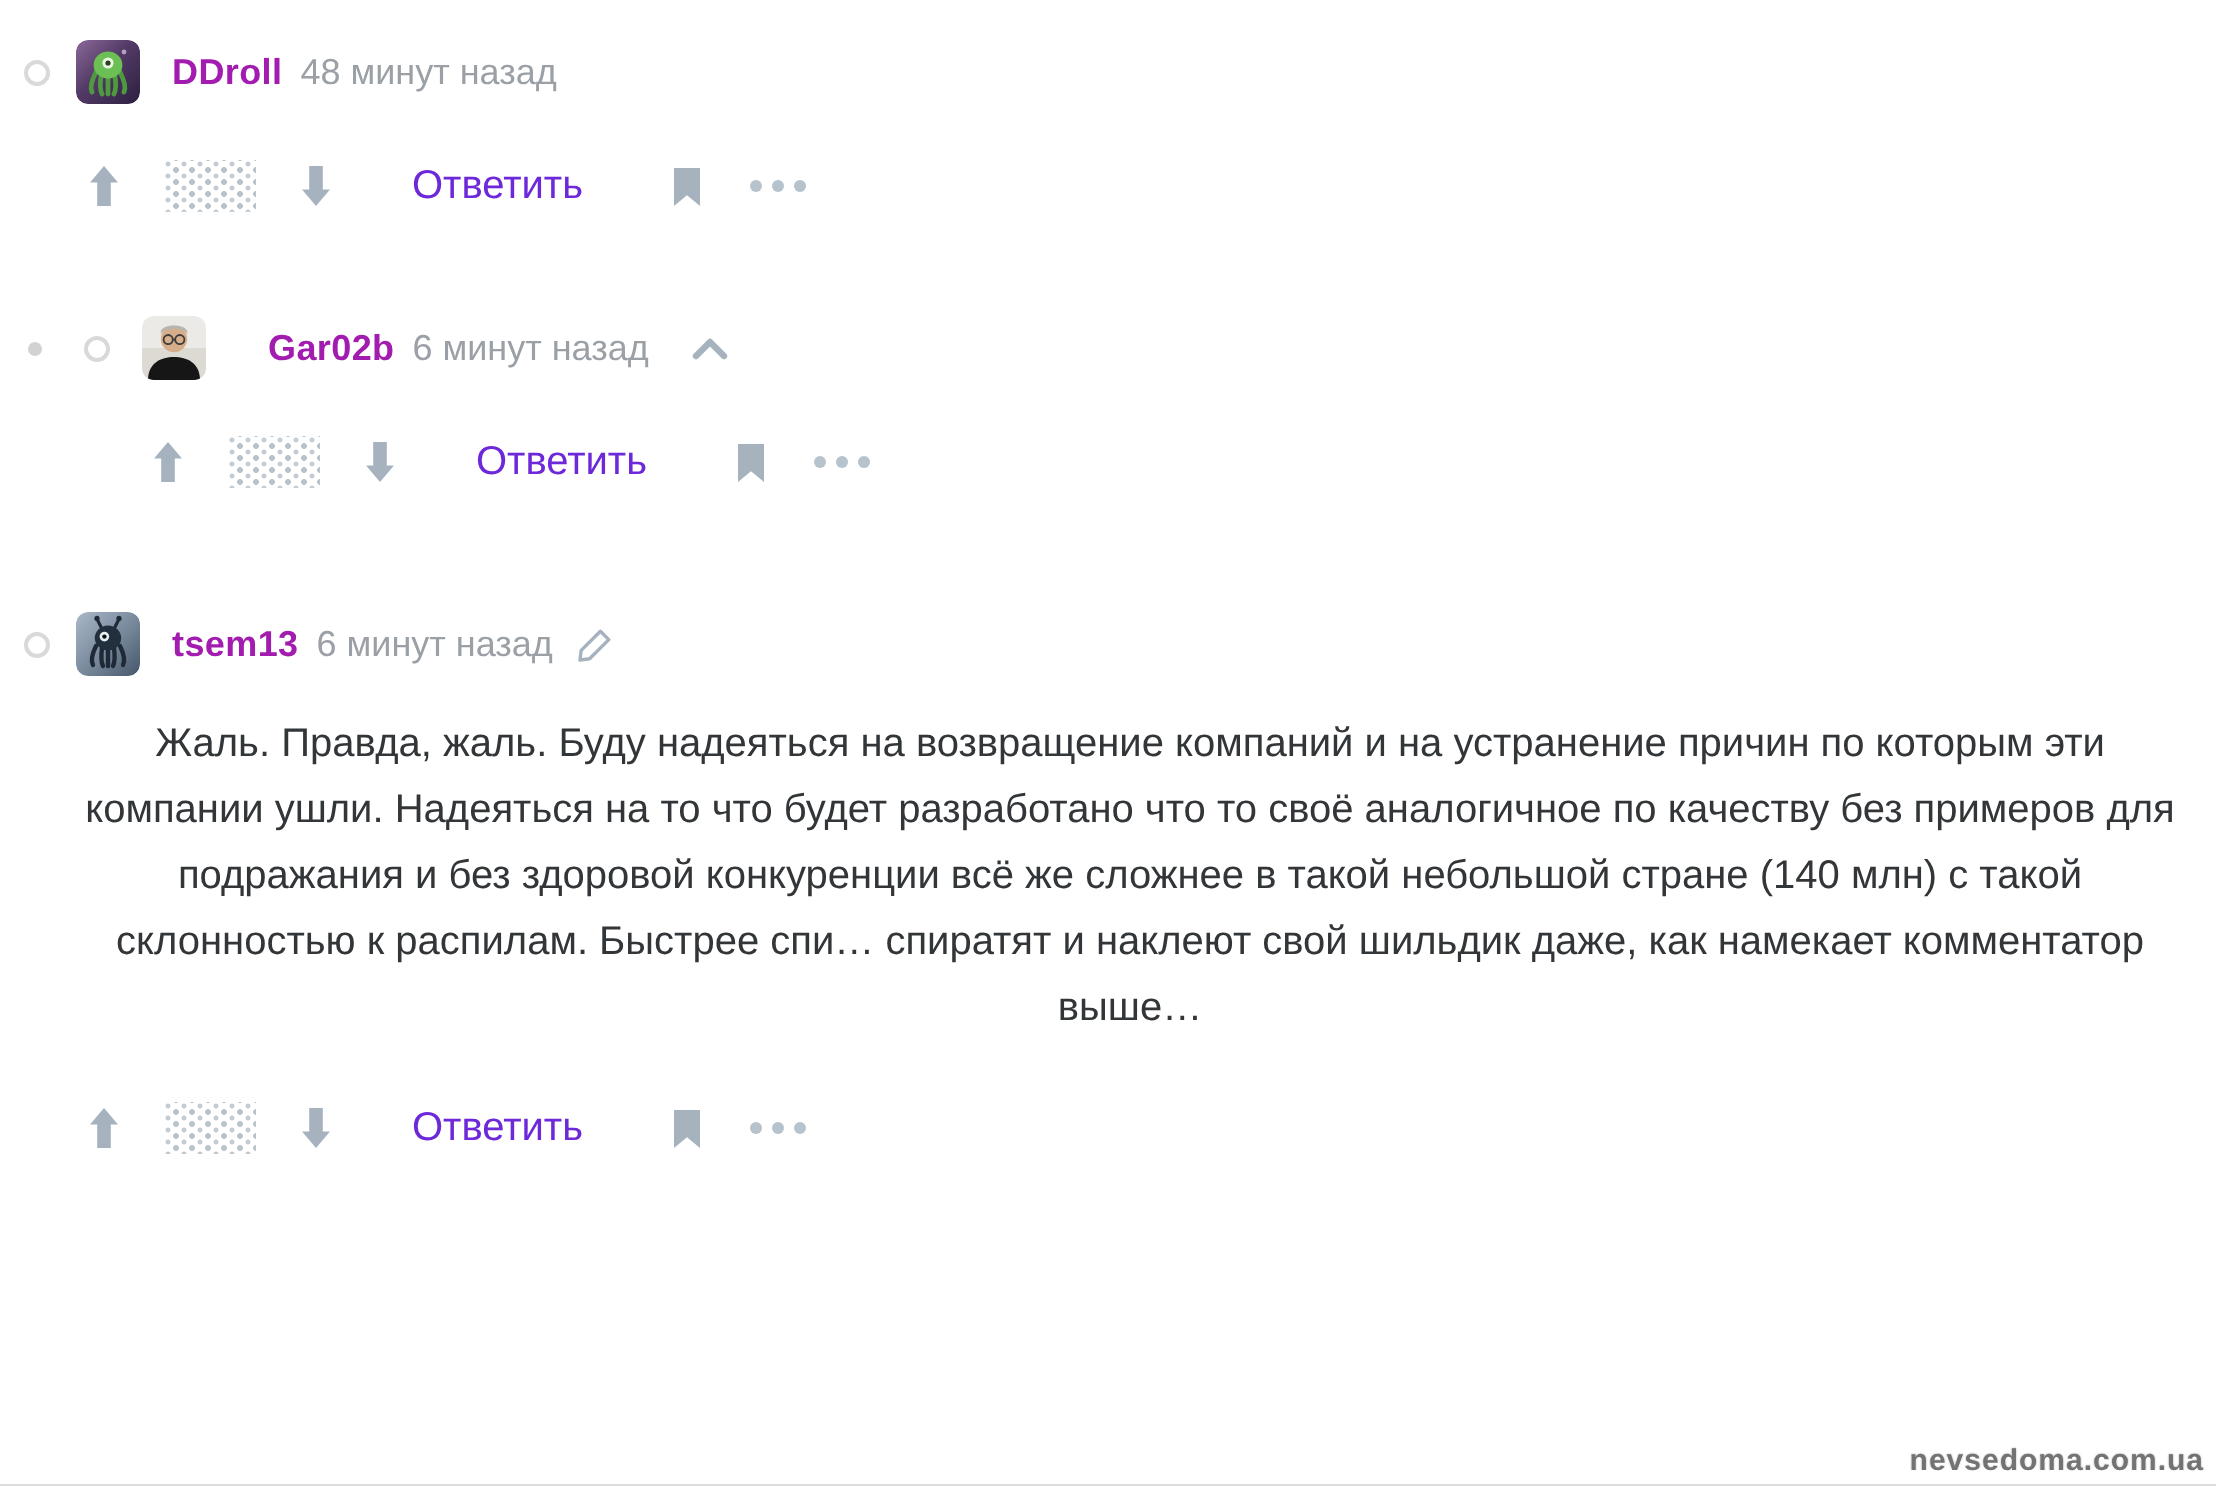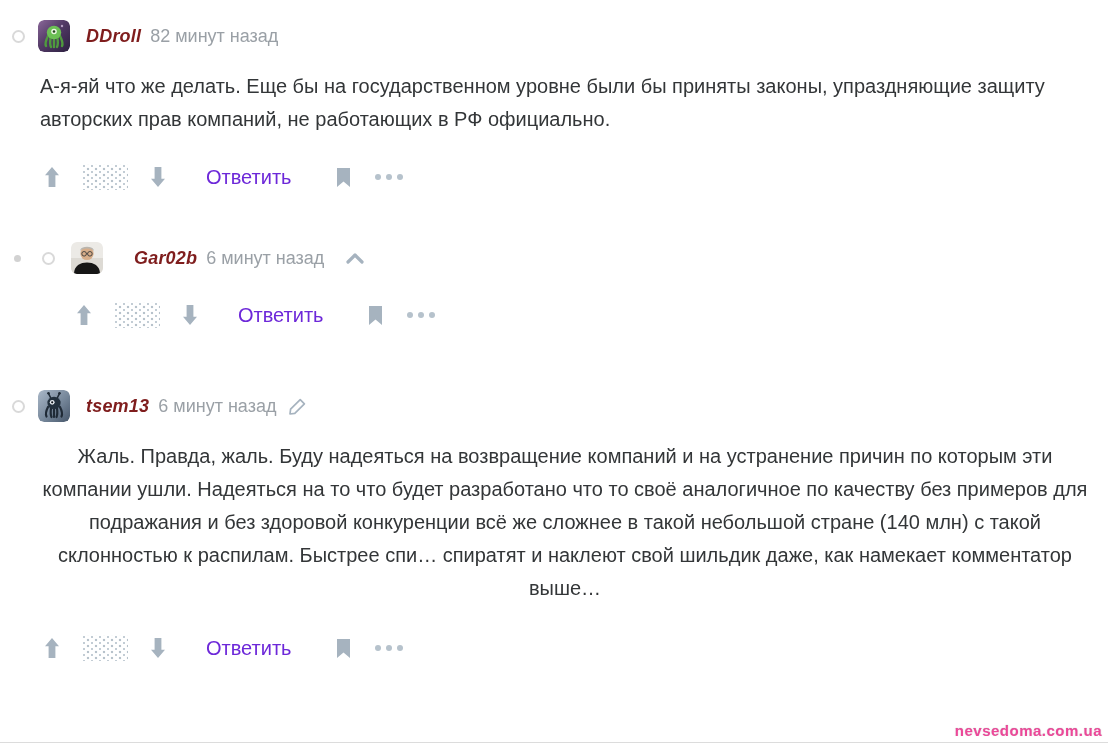--- a/index.html
+++ b/index.html
@@ -21,22 +21,22 @@
     border:2.5px solid #d9d9d9; border-radius:50%; flex:none;
   }
   .branch-dot {
     width:7px; height:7px; background:#d2d2d2; border-radius:50%; flex:none;
   }
   .avatar {
     width:32px; height:32px; border-radius:6px; flex:none; overflow:hidden; display:block;
   }
   .avatar svg { display:block; }
   .author {
-    font-size:18px; font-weight:bold; color:#7f1d1d; letter-spacing:.2px;
-    text-decoration:none; cursor:pointer;font-style:italic;
+    font-size:18px; font-weight:bold; color:#a21caf; letter-spacing:.2px;
+    text-decoration:none; cursor:pointer;
   }
   .time { font-size:18px; color:#9aa0a6; }
 
   
   .c-top .comment-header { margin-left:12px; }
   .c-top .avatar   { margin-left:13px; }
   .c-top .author   { margin-left:16px; }
   .c-reply .comment-header { margin-left:14px; }
   .c-reply .marker-ring { margin-left:21px; }
   .c-reply .avatar { margin-left:16px; }
@@ -78,21 +78,21 @@
   .more-btn i { width:6px; height:6px; border-radius:50%; background:#b6c2cc; display:block; }
 
   
   .c2 { margin-top:50px; }
   .c3 { margin-top:60px;text-align:center; }
 
   
   .watermark {
     position:absolute; right:6px; bottom:3px;
     font-size:15px; font-weight:bold; letter-spacing:.5px;
-    color:#ec4899; text-shadow:0 1px 0 #ffffff, 0 0 1px #9b9b9b;
+    color:#737373; text-shadow:0 1px 0 #ffffff, 0 0 1px #9b9b9b;
     user-select:none;
   }
 </style>
 </head>
 <body>
 
 <div class="thread">
 
   <div class="comment c-top c1">
     <div class="comment-header">
@@ -108,23 +108,22 @@
           </defs>
           <rect width="32" height="32" rx="6" fill="url(#av1)"></rect>
           <circle cx="24" cy="6" r="1.2" fill="#cdb8da" opacity="0.8"></circle>
           <path d="M10 16 C8 20 7 24 8 26 M12.7 17 C12 21 12 25 13 27 M16 18 L16 27 M19.3 17 C20 21 20 25 19 27 M22 16 C24 20 25 24 24 26" stroke="#4f9a3e" stroke-width="2.4" fill="none" stroke-linecap="round"></path>
           <ellipse cx="16" cy="12.5" rx="7.2" ry="6.8" fill="#6cbf55"></ellipse>
           <circle cx="16" cy="11.5" r="2.8" fill="#eaf6e2"></circle>
           <circle cx="16" cy="11.5" r="1.3" fill="#23441b"></circle>
         </svg>
       </span>
       <a class="author">DDroll</a>
-      <span class="time">82 минут назад</span>
-    </div>
-    <div class="comment-body">А-я-яй что же делать. Еще бы на государственном уровне были бы приняты законы, упраздняющие защиту авторских прав компаний, не работающих в РФ официально.</div>
+      <span class="time">48 минут назад</span>
+    </div>
     <div class="controls">
       <span class="vote-btn">
         <svg width="16" height="22" viewBox="0 0 16 22">
             <path d="M8 1 L15 9.2 H11.4 V21 H4.6 V9.2 H1 Z" fill="#a6b3bf"></path>
           </svg>
       </span>
       <span class="score-dots"></span>
       <span class="vote-btn vote-down">
         <svg width="16" height="22" viewBox="0 0 16 22">
             <path d="M8 21 L1 12.8 H4.6 V1 H11.4 V12.8 H15 Z" fill="#a6b3bf"></path>

